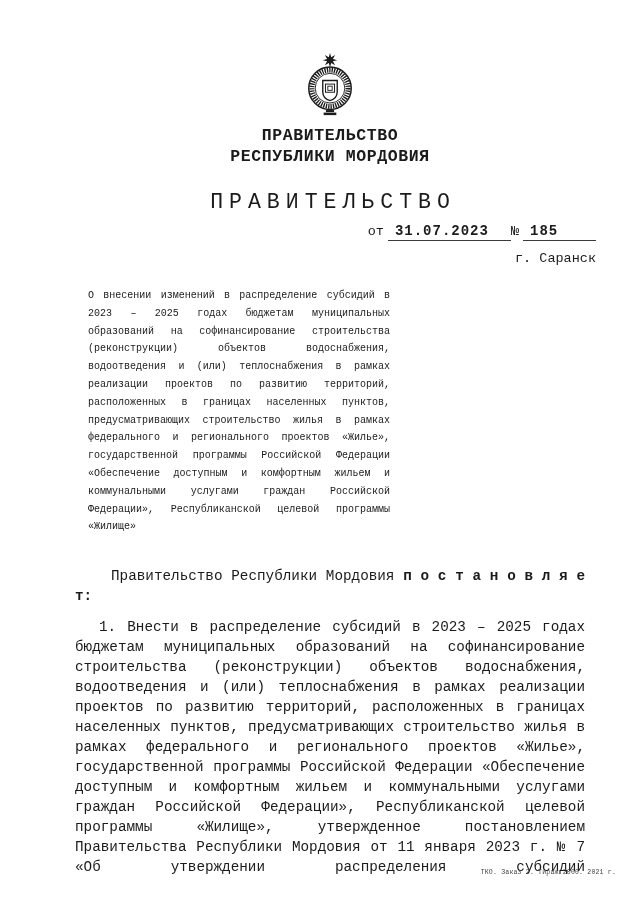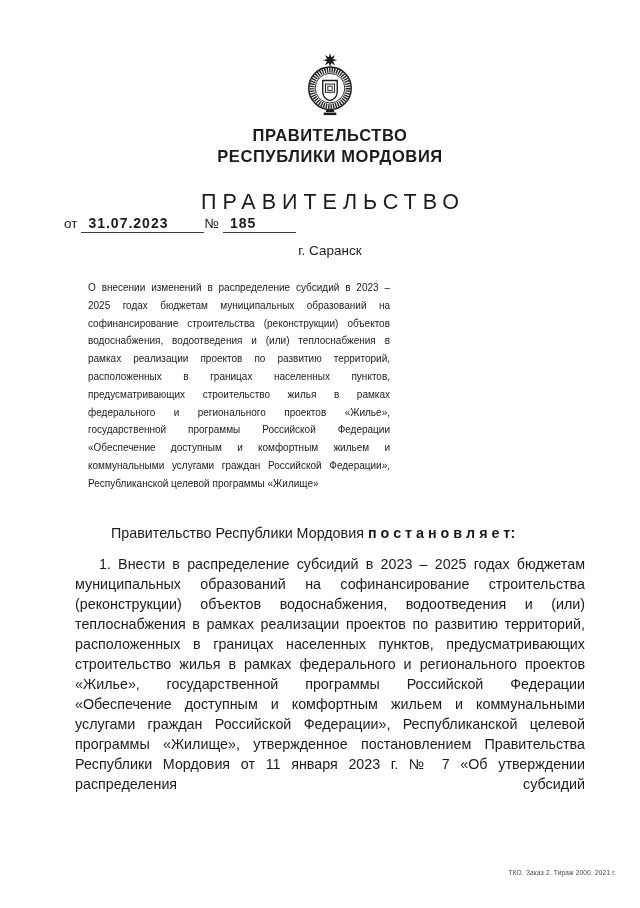--- a/index.html
+++ b/index.html
@@ -3,21 +3,21 @@
 <meta charset="utf-8">
 <style>
   html, body { margin: 0; padding: 0; background: #ffffff; }
   .page {
     position: relative;
     width: 640px;
     height: 908px;
     background: #ffffff;
     box-sizing: border-box;
     padding: 0 44px 0 64px;
-    font-family: Liberation Sans, sans-serif;
+    font-family: Liberation Mono, monospace;
     color: #1b1b1b;
     overflow: hidden;
   }
   .emblem { margin: 52px auto 0; width: 58px; }
   .emblem svg { display: block; margin: 0 auto; }
   .org {
     text-align: center;
     margin-top: 7px;
     font-weight: bold;
     font-size: 16.5px;
@@ -27,38 +27,39 @@
   .doctype {
     text-align: center;
     margin-top: 23px;
     font-size: 21.5px;
     letter-spacing: 6px;
     padding-left: 6px;
     white-space: nowrap;
   }
   .meta-row {
     display: flex;
-    justify-content: flex-start;
+    justify-content: flex-end;
     align-items: baseline;
+    margin-top: 9px;
     font-size: 13.5px;
   }
   .meta-field { display: inline-flex; align-items: baseline; }
   .meta-value {
     display: inline-block;
     border-bottom: 1.5px solid #3a3a3a;
     font-weight: bold;
     font-size: 14px;
     letter-spacing: 1px;
     padding: 0 4px 1px 7px;
     margin-left: 4px;
     text-align: left;
   }
   .meta-value.date { min-width: 112px; }
   .meta-value.num  { min-width: 62px; }
-  .city { text-align: center; margin-top: 10px; font-size: 13.5px; }
+  .city { text-align: right; margin-top: 10px; font-size: 13.5px; }
   .subject {
     width: 302px;
     margin: 21px 0 0 24px;
     text-align: justify;
     font-size: 10px;
     line-height: 17.8px;
   }
   .bodytext {
     margin-top: 30px;
     font-size: 14.3px;

